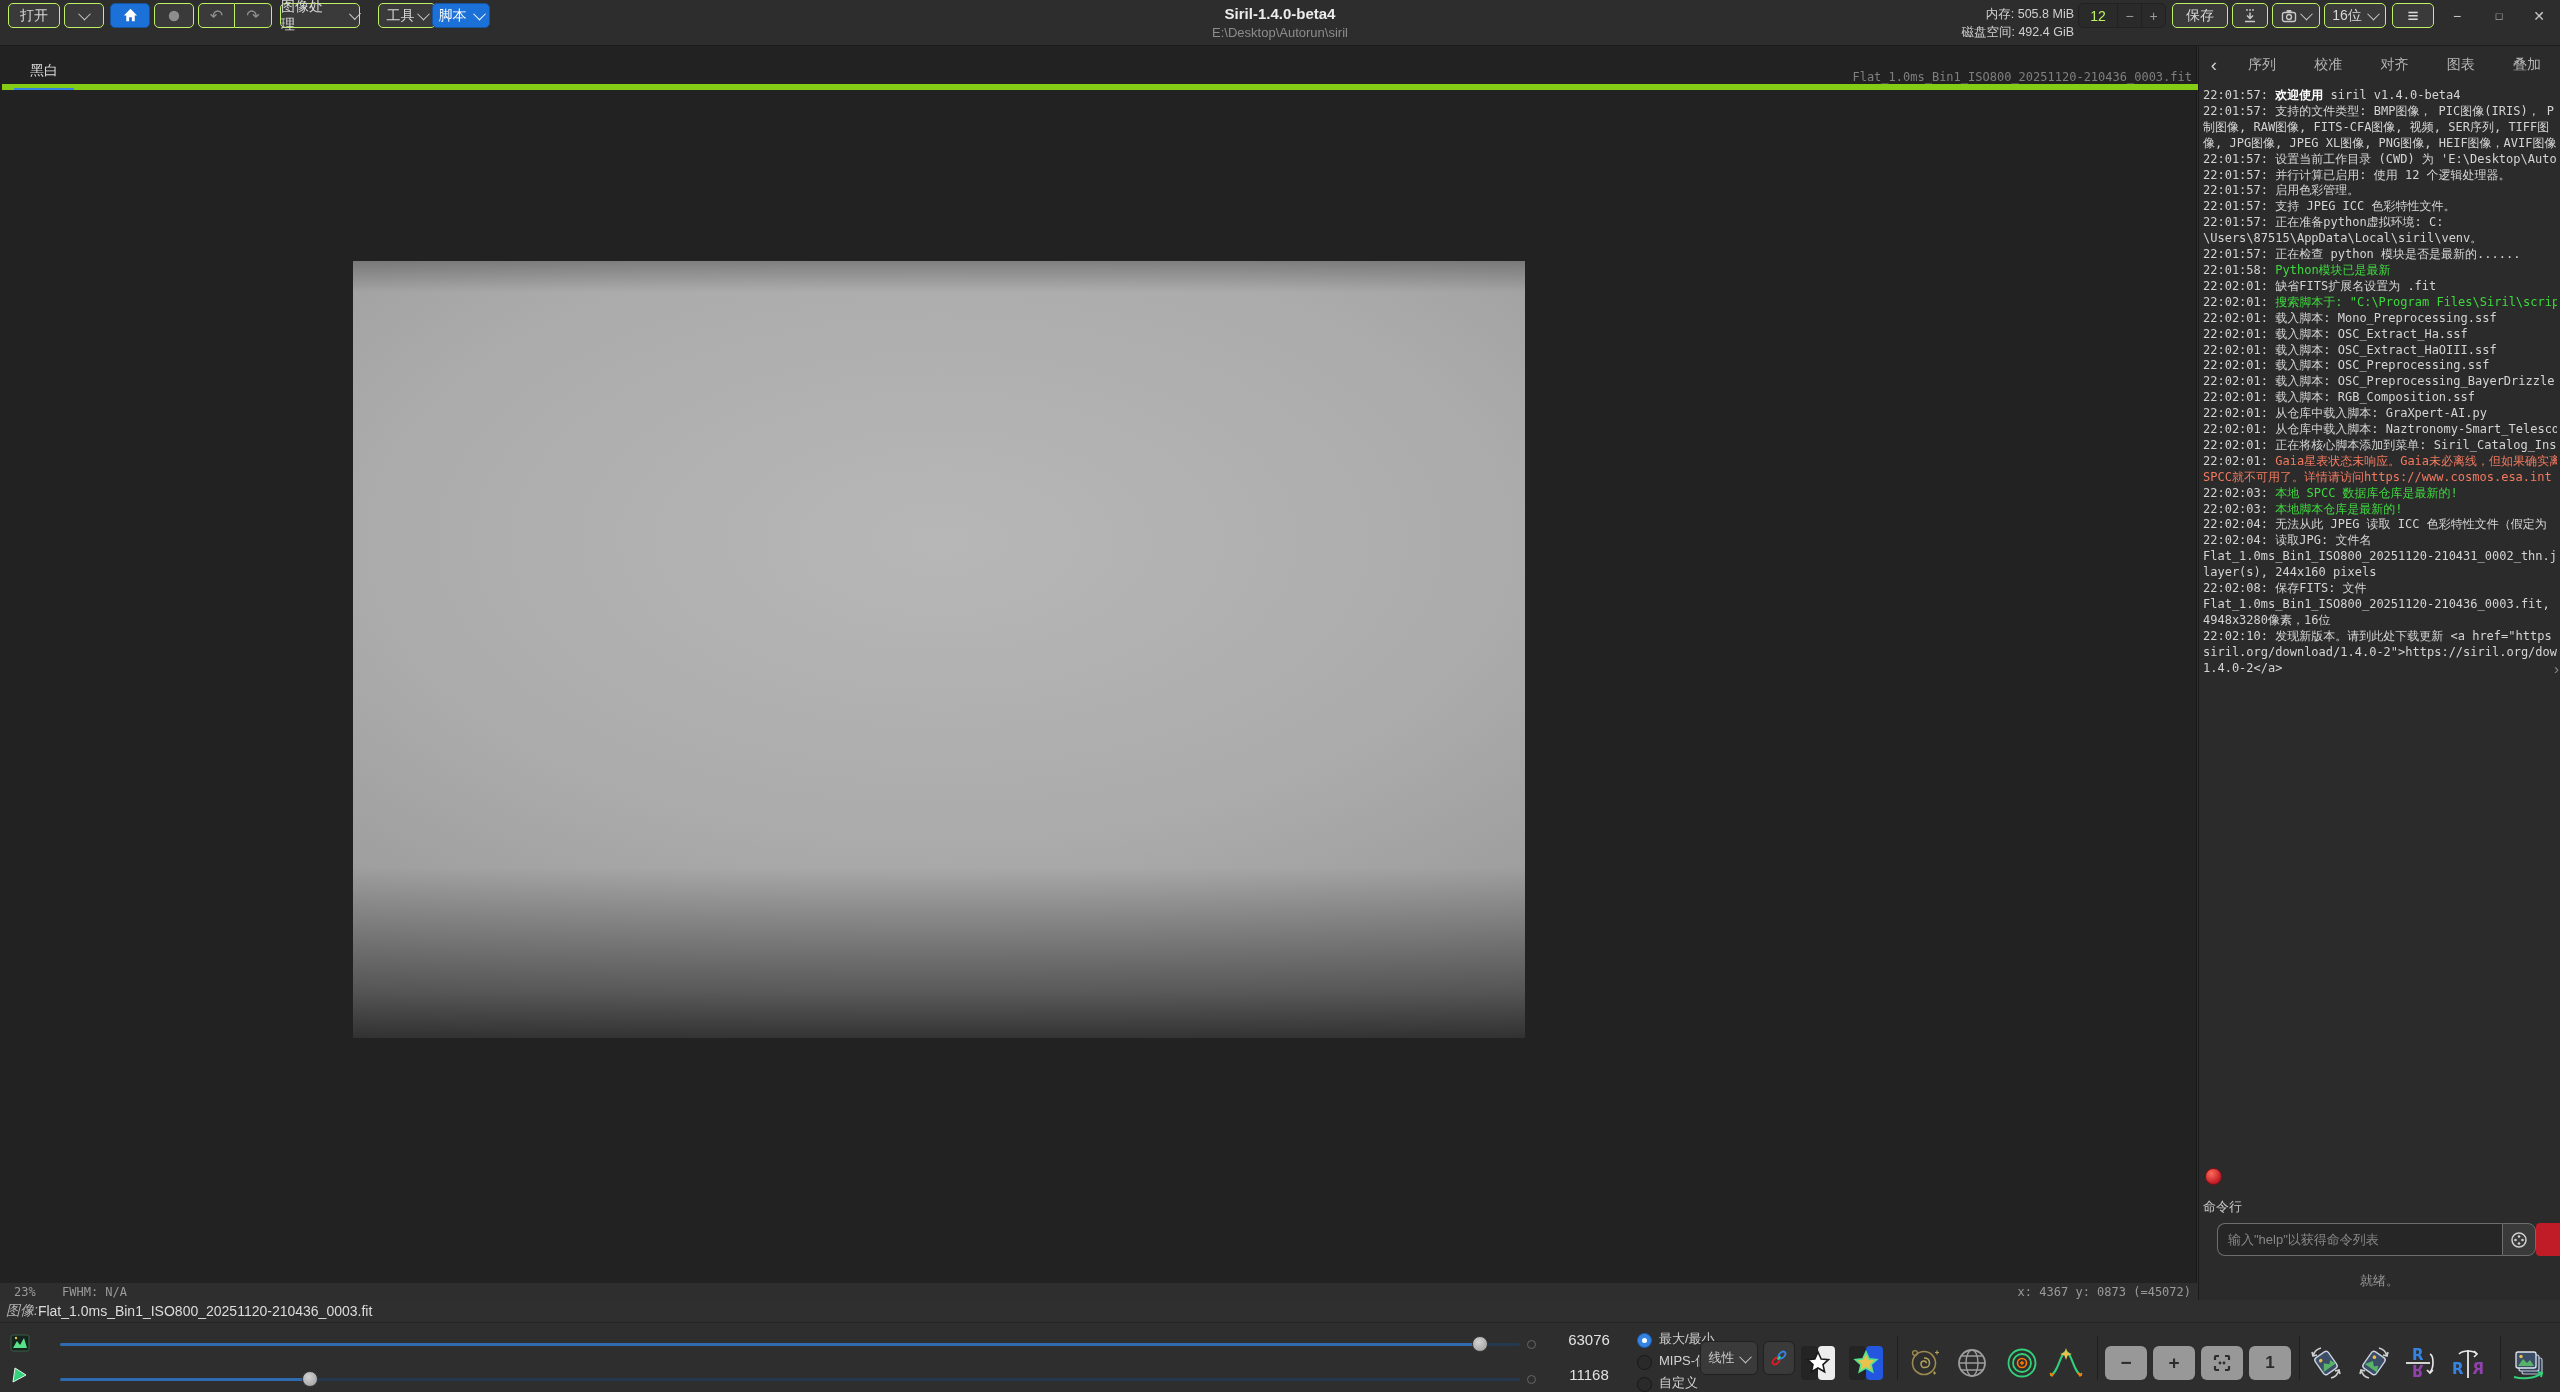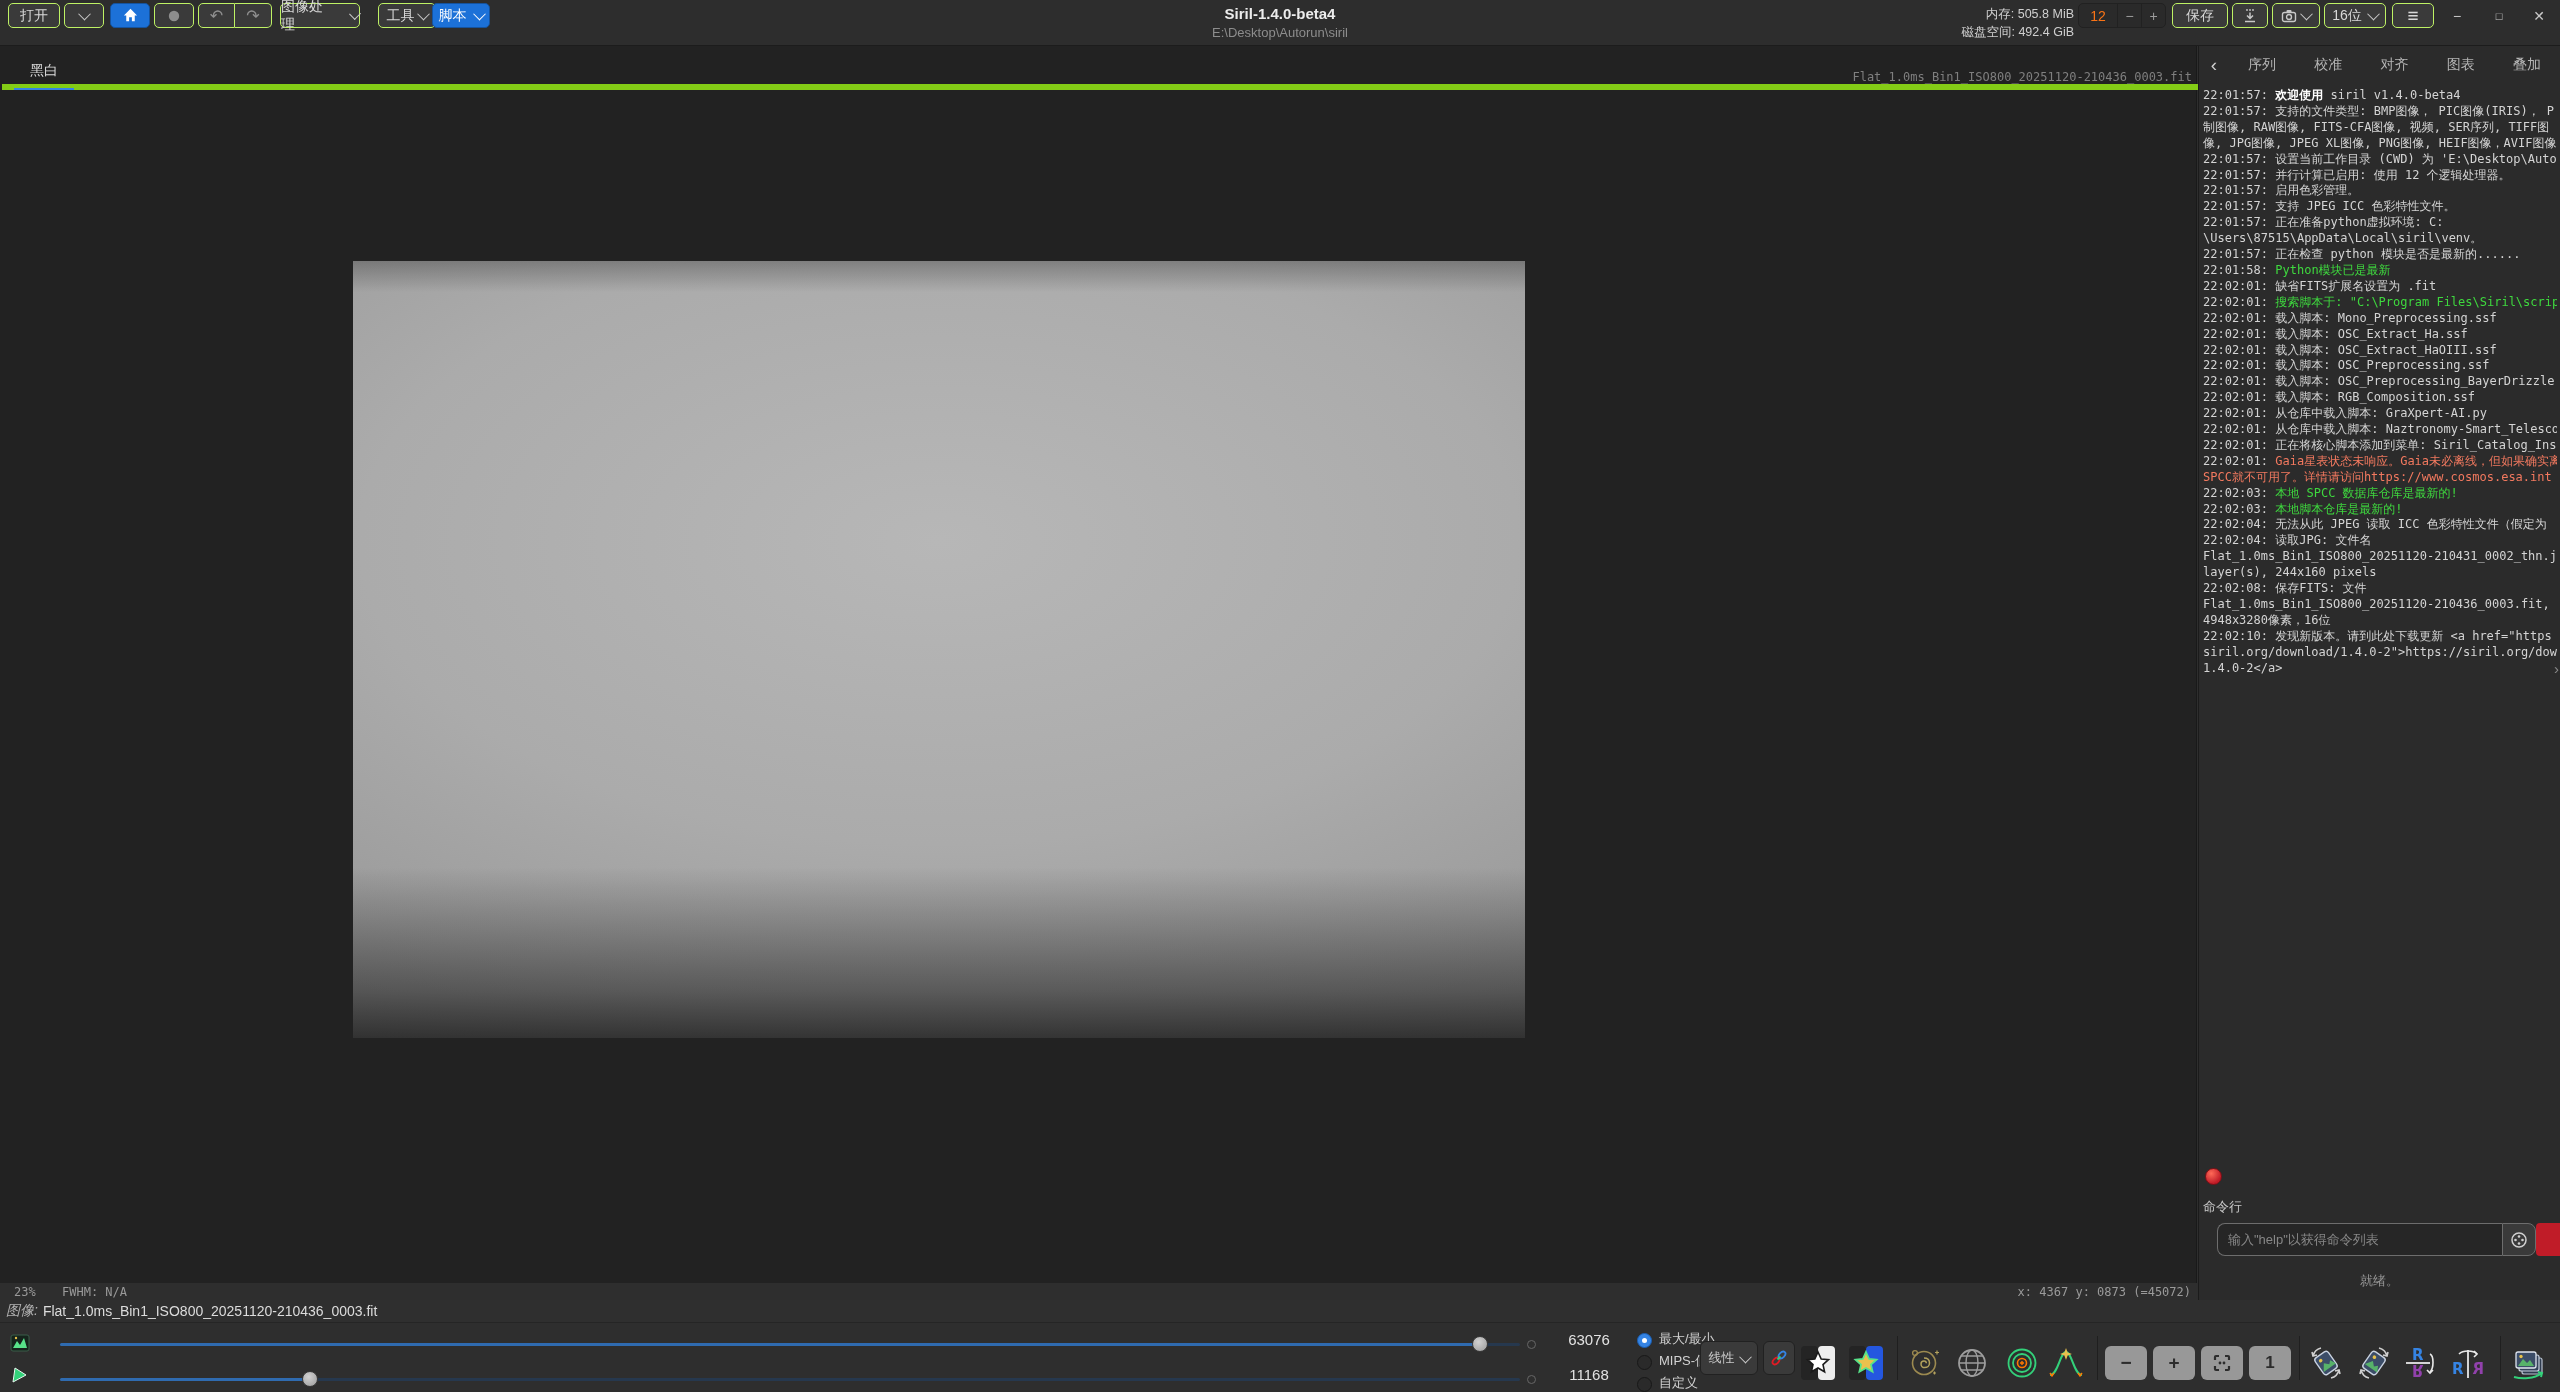--- a/index.html
+++ b/index.html
@@ -8,38 +8,38 @@
 
 .header{position:absolute;left:0;top:0;width:2560px;height:46px;background:#2d2d2d;border-bottom:1px solid #1c1c1c}
 .hbtn{position:absolute;top:3px;height:25px;background:#3a3a3a;border:1px solid #bef264;border-radius:5px;display:flex;align-items:center;justify-content:center;font-size:14px;color:#d8d8d8;cursor:default}
 .hbtn.blue{background:#1c71d8;border-color:#15539e;color:#fff}
 .chev{width:9px;height:9px;border-right:1.6px solid #c9c9c9;border-bottom:1.6px solid #c9c9c9;transform:rotate(45deg) translate(-1px,-1px);display:inline-block}
 .title-block{position:absolute;left:50%;top:4px;transform:translateX(-50%);text-align:center;line-height:1.35}
 .title-main{font-size:15px;font-weight:bold;color:#ececec}
 .title-sub{font-size:13px;color:#8d8d8d}
 .mem-block{position:absolute;right:486px;top:5px;text-align:right;font-size:12.5px;color:#cfcfcf;line-height:1.45}
 .spinbox{position:absolute;left:2078px;top:3px;width:88px;height:25px;background:#2a2a2a;border:1px solid #212121;border-radius:5px;display:flex;align-items:stretch;font-size:14px}
-.spinbox .val{width:38px;display:flex;align-items:center;justify-content:center;color:#f97316}
+.spinbox .val{width:38px;display:flex;align-items:center;justify-content:center;color:#bef264}
 .spinbox .sbtn{flex:1;display:flex;align-items:center;justify-content:center;color:#9c9c9c;border-left:1px solid #212121}
 .winctl{position:absolute;top:3px;width:30px;height:25px;display:flex;align-items:center;justify-content:center;color:#c9c9c9;font-size:14px}
 
 .viewer{position:absolute;left:0;top:46px;width:2197px;height:1237px;background:#222;border-right:1px solid #191919}
 .tabstrip{position:absolute;left:2px;top:0;width:100%;height:44px;border-bottom:6px solid #84cc16}
 .chan-tab{position:absolute;left:12px;top:8px;height:36px;padding:0 16px;display:flex;align-items:center;font-size:14px;color:#dcdcdc;border-bottom:2px solid #3584e4}
 .file-overlay{position:absolute;right:6px;top:24px;font:12px "DejaVu Sans Mono",monospace;color:#7f7f7f}
 .flat-image{position:absolute;left:353px;top:215px;width:1172px;height:777px;
  background:linear-gradient(to bottom,rgba(25,25,25,.30) 0,rgba(25,25,25,0) 4%,rgba(25,25,25,0) 78%,rgba(22,22,22,.50) 94%,rgba(18,18,18,.75) 100%),
  radial-gradient(95% 75% at 50% 36%,#b7b7b7 0%,#ababab 52%,#9c9c9c 82%,#909090 100%)}
 
 .statusrow{position:absolute;left:0;top:1283px;width:2197px;height:17px;font:12px "DejaVu Sans Mono",monospace;color:#9a9a9a}
 .statusrow .zoom{position:absolute;left:14px;top:2px}
 .statusrow .fwhm{position:absolute;left:62px;top:2px}
 .statusrow .coords{position:absolute;right:6px;top:2px}
 .imagerow{position:absolute;left:0;top:1300px;width:2560px;height:22px;background:#2f2f2f;display:flex;align-items:center;padding-left:6px;font-size:14px}
-.imagerow .lbl{font-style:italic;color:#b2b2b2;margin-right:5px}
+.imagerow .lbl{font-style:italic;color:#b2b2b2;}
 .imagerow .fname{color:#dcdcdc}
 
 .panel{position:absolute;right:0;top:46px;width:362px;height:1254px;background:#2b2b2b;border-left:1px solid #1b1b1b}
 .ptabs{position:absolute;left:0;top:0;width:100%;height:38px;display:flex;align-items:center;font-size:14px;color:#b5b5b5}
 .pback{width:30px;text-align:center;font-size:19px;color:#cfcfcf}
 .ptab{flex:1;text-align:center;padding:6px 0}
 .log{position:absolute;left:4px;top:42px;width:354px;height:600px;font:12px "DejaVu Sans Mono",monospace;line-height:15.9px;overflow:hidden}
 .log-line{white-space:pre;overflow:hidden}
 .c-n{color:#d4d4d4}.c-w{color:#ffffff;font-weight:bold}.c-g{color:#3ed83e}.c-r{color:#f3795f}
 .scroll-chev{position:absolute;right:1px;top:614px;color:#8a8a8a;font-size:15px}

